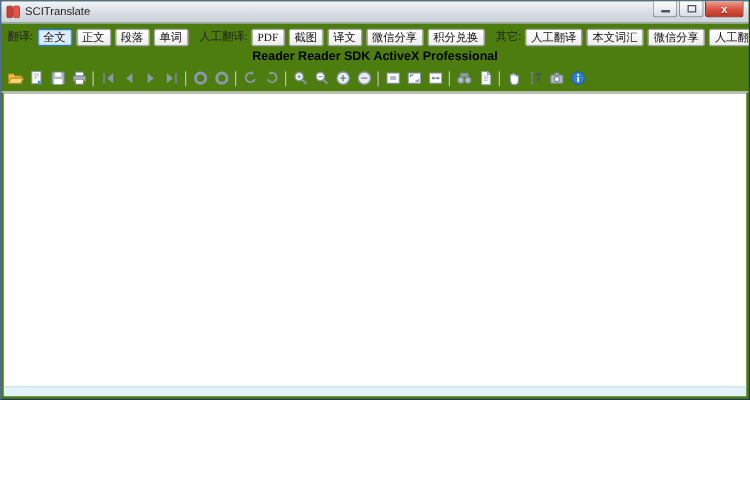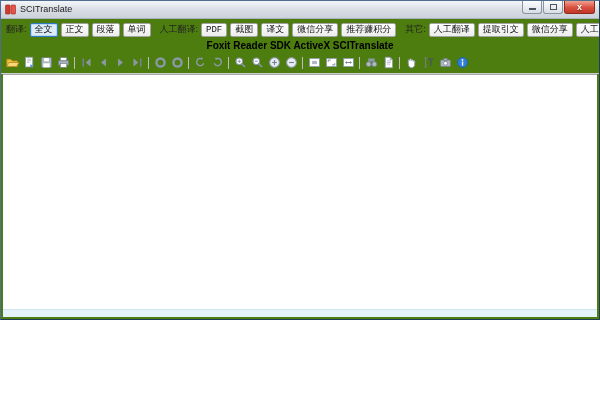--- a/index.html
+++ b/index.html
@@ -35,21 +35,21 @@
     border-color:#8e2a1d;text-shadow:0 1px 1px #7c2012;
   }
   
   .toolbar{
     flex:0 0 17px;display:flex;align-items:center;gap:3px;
     padding:2px 5px 1px 5px;font-size:9px;white-space:nowrap;
   }
   .tlabel{color:#222;margin-left:6px}
   .tlabel.first{margin-left:0}
   .tbtn{
-    font-family:Liberation Mono, monospace;
+    font-family:Liberation Serif, serif;
     font-size:9px;height:14px;line-height:12px;padding:0 4px;
     background:linear-gradient(#ffffff,#ececec);
     border:1px solid #a3a3a3;border-radius:2px;color:#111;cursor:pointer;
   }
   .tbtn.selected{border-color:#2f7cc2;background:#dcecf9;box-shadow:inset 0 0 0 1px #bcd9f0}
   
   .subtitle{flex:0 0 13px;text-align:center;font-weight:bold;font-size:10px;color:#000;padding-top:1px}
   
   .icon-toolbar{
     flex:0 0 17px;display:flex;align-items:center;gap:1px;
@@ -94,31 +94,31 @@
     <button class="tbtn selected">全文</button>
     <button class="tbtn">正文</button>
     <button class="tbtn">段落</button>
     <button class="tbtn">单词</button>
 
     <span class="tlabel">人工翻译:</span>
     <button class="tbtn">PDF</button>
     <button class="tbtn">截图</button>
     <button class="tbtn">译文</button>
     <button class="tbtn">微信分享</button>
-    <button class="tbtn">推荐赚积分</button>
+    <button class="tbtn">积分兑换</button>
 
     <span class="tlabel">其它:</span>
     <button class="tbtn">人工翻译</button>
-    <button class="tbtn">提取引文</button>
+    <button class="tbtn">本文词汇</button>
     <button class="tbtn">微信分享</button>
     <button class="tbtn">人工翻译</button>
 
   </div>
 
-  <div class="subtitle">Foxit Reader SDK ActiveX SCITranslate</div>
+  <div class="subtitle">Reader Reader SDK ActiveX Professional</div>
 
   <div class="icon-toolbar">
     <span class="icon">
       <svg viewBox="0 0 16 16">
           <path d="M1 4h5l1.5 2H14v7H1z" fill="#f2c23e" stroke="#b9891e" stroke-width="1"></path>
           <path d="M1 13l2.5-5H16l-3 5z" fill="#f8d878" stroke="#b9891e" stroke-width="1"></path>
         </svg>
     </span>
     <span class="icon">
       <svg viewBox="0 0 16 16">

